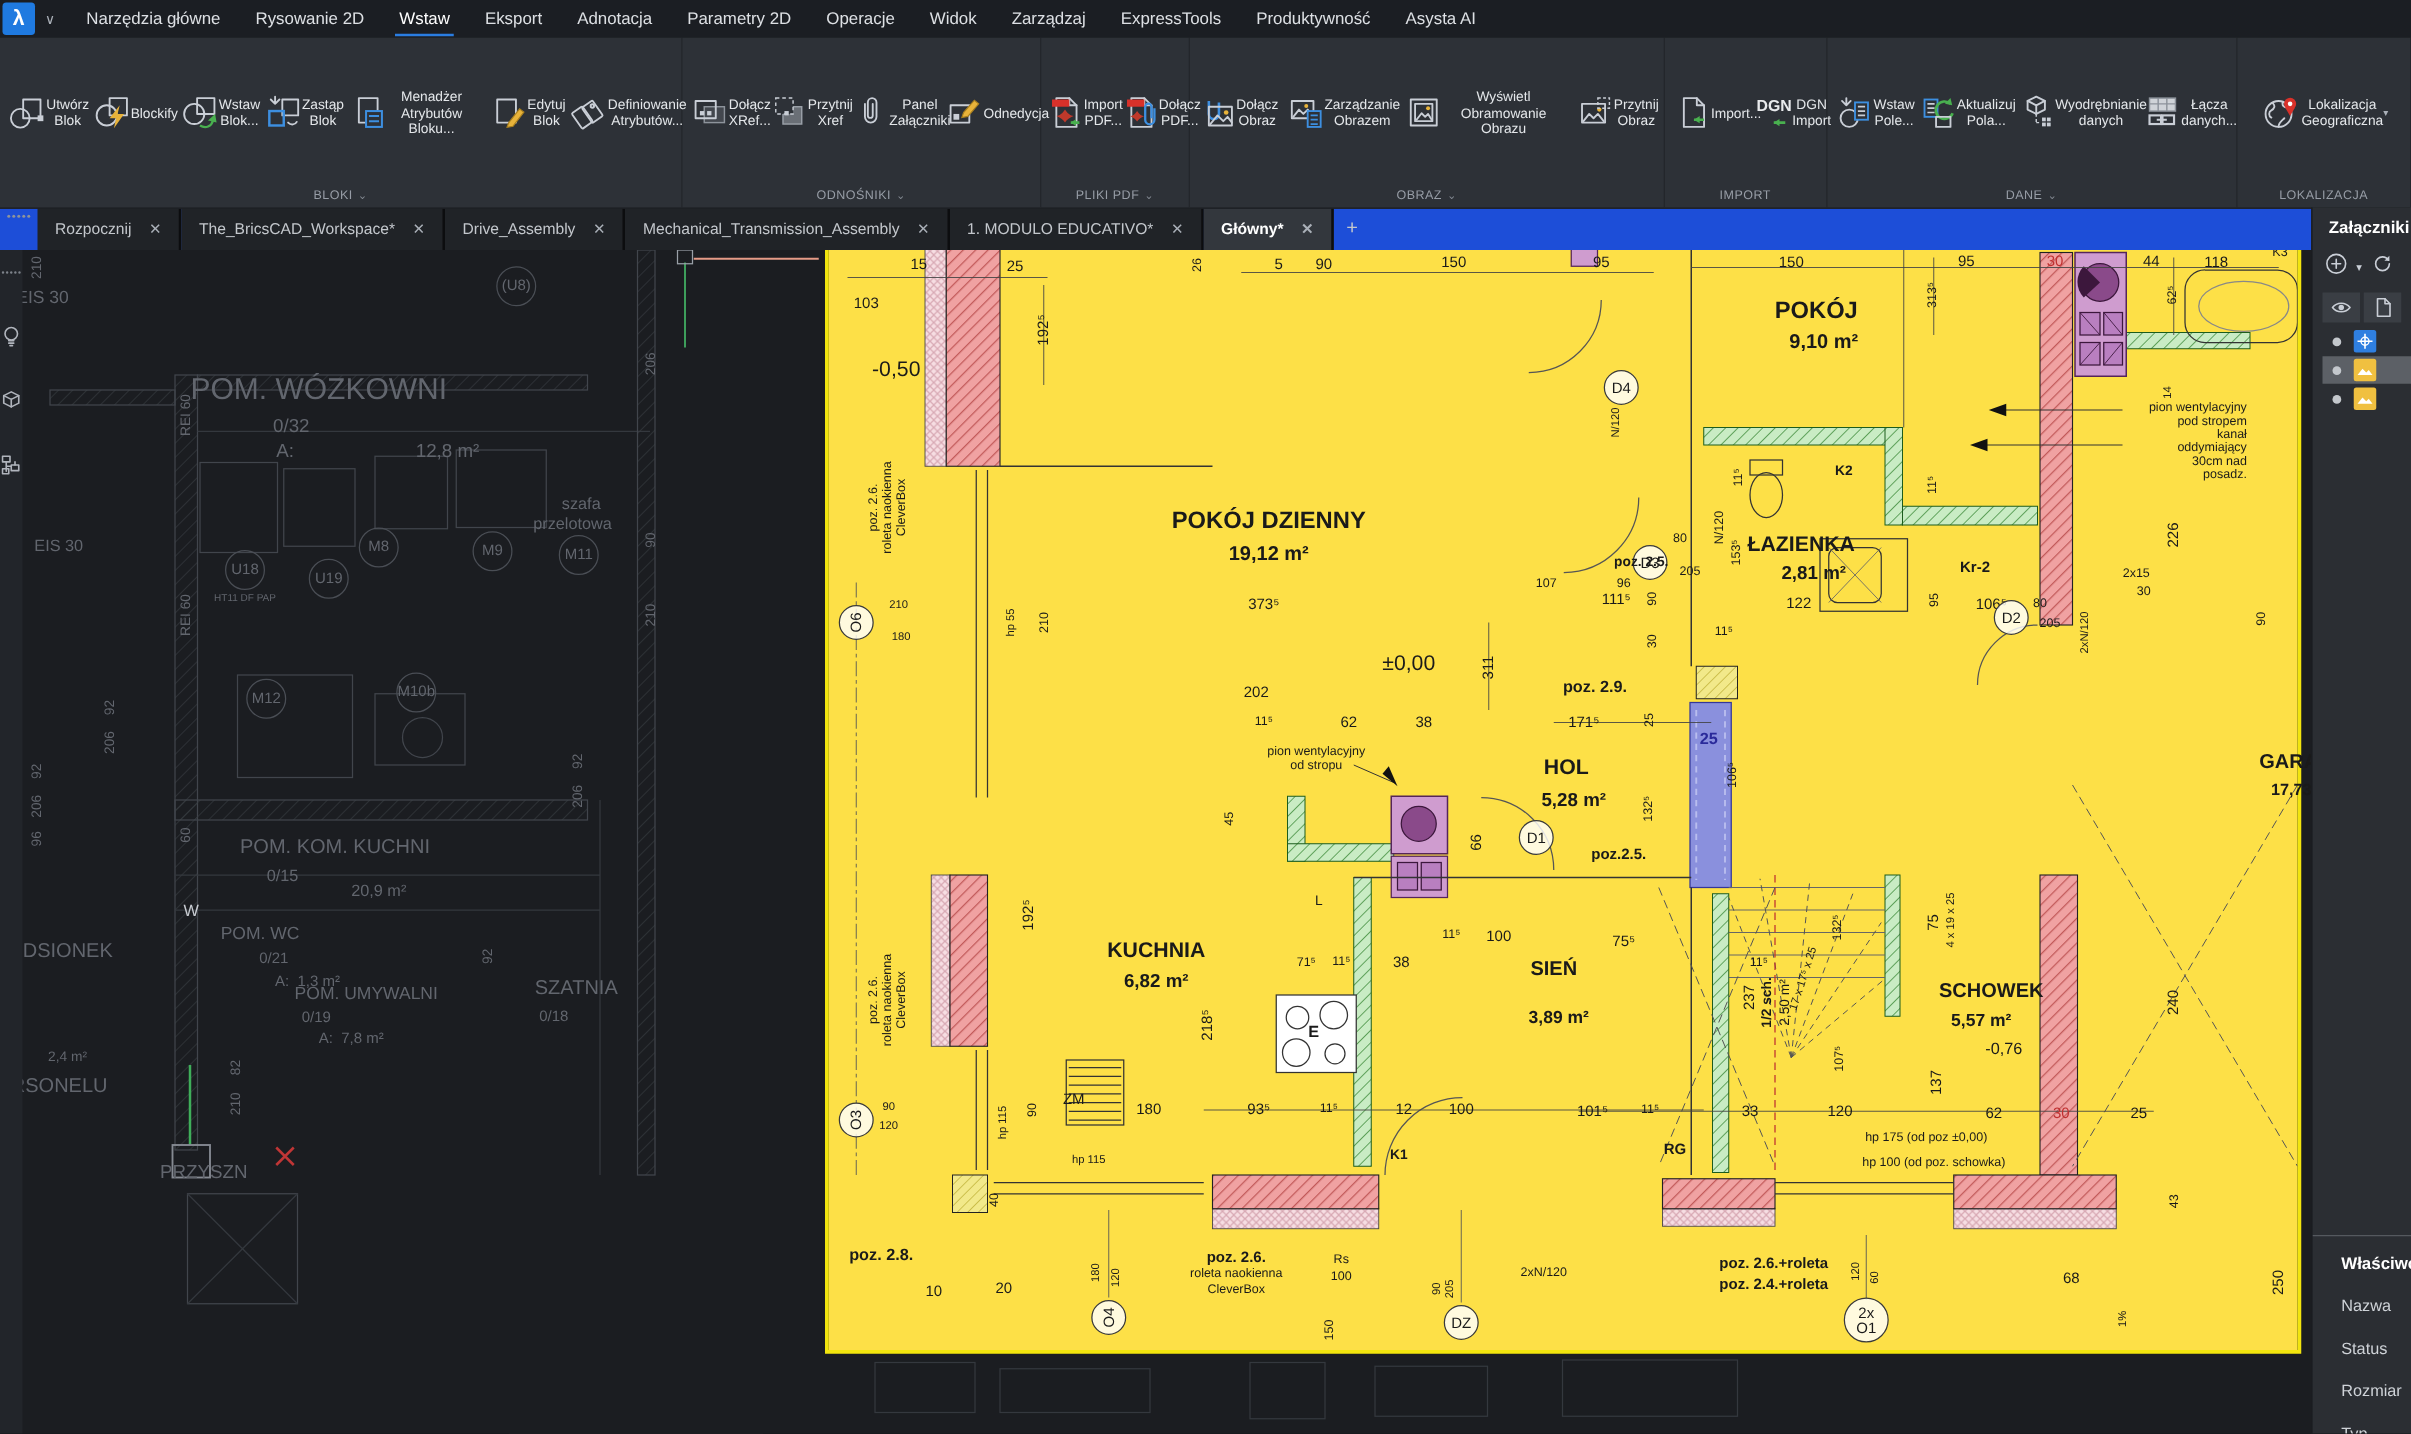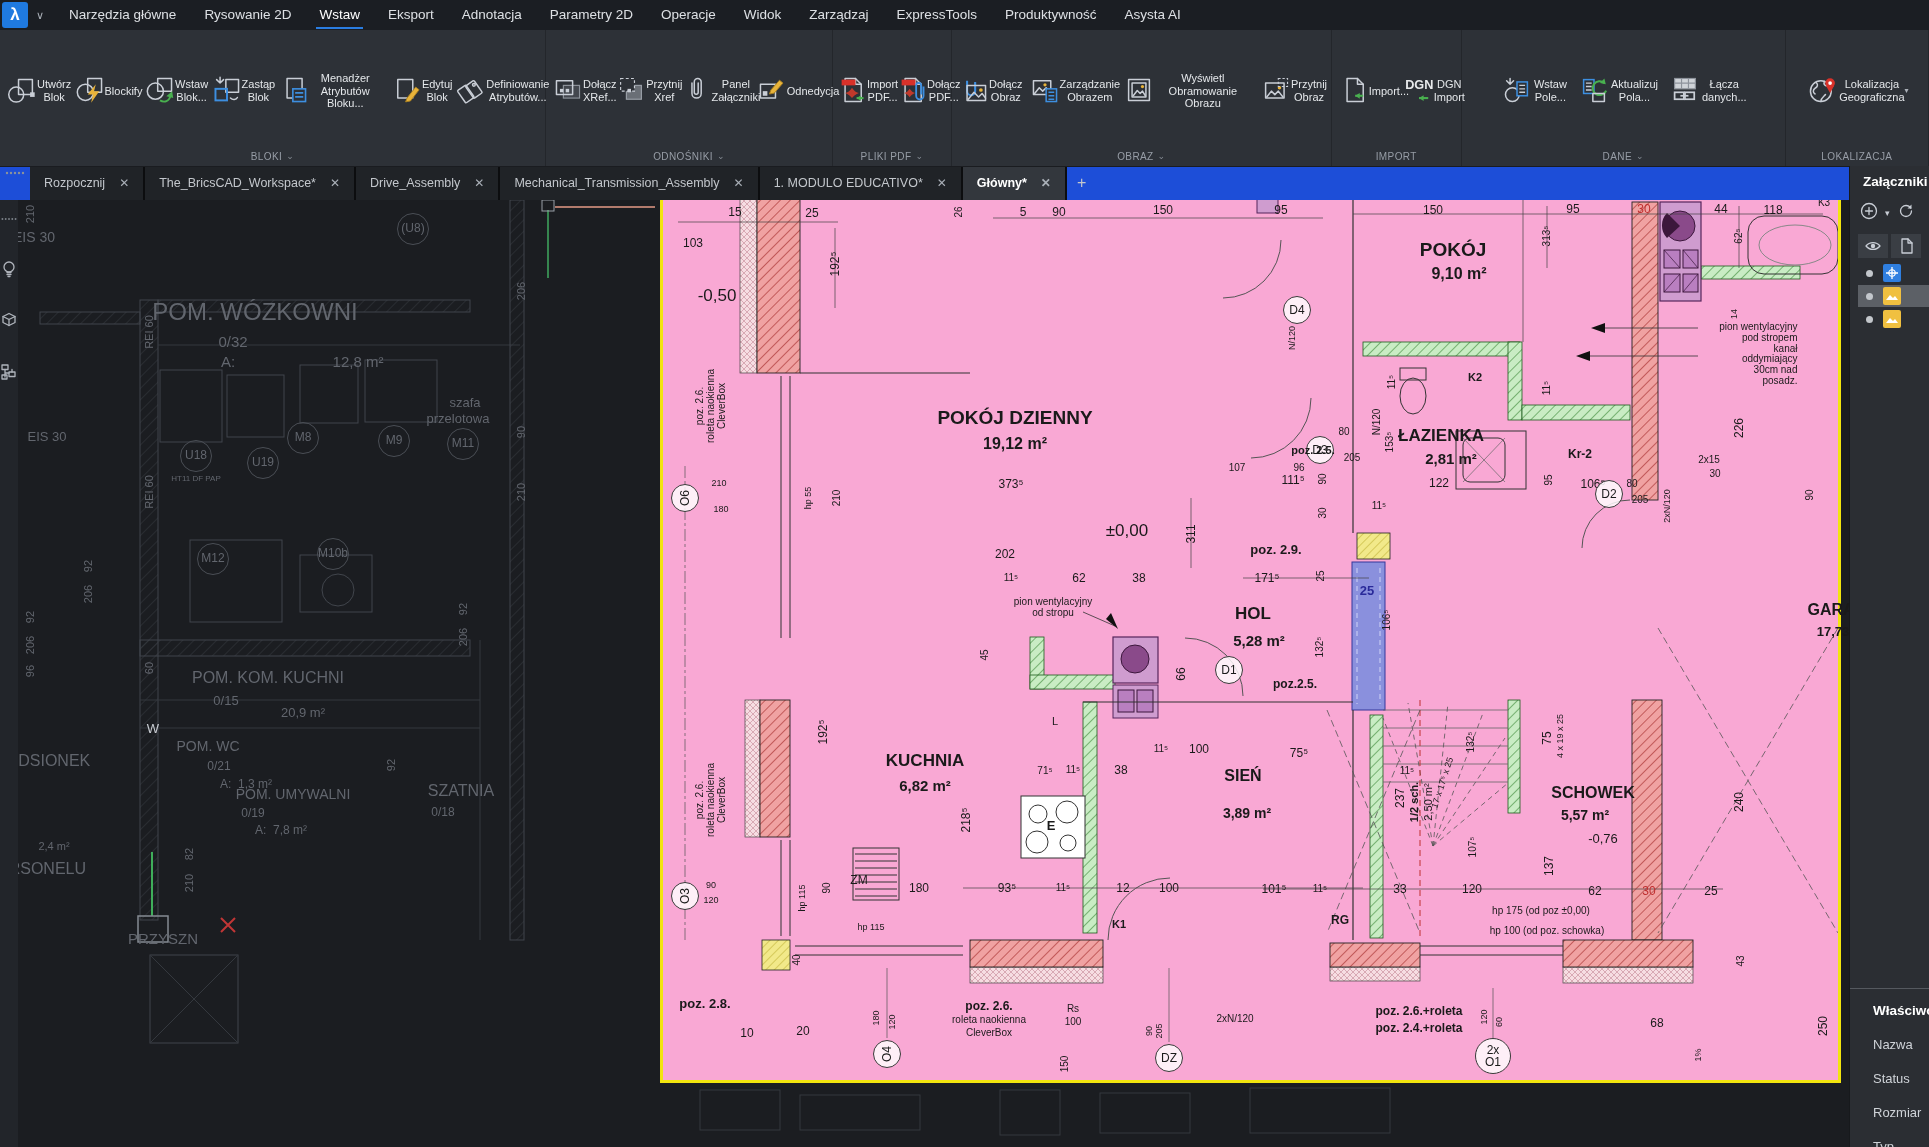--- a/index.html
+++ b/index.html
@@ -40,21 +40,21 @@
   
   #main{position:absolute;left:0;top:200px;width:1929px;height:947px;background:#1b1d21;overflow:hidden;}
   #leftstrip{position:absolute;left:0;top:0;width:18px;height:947px;background:#22252a;z-index:5;
              display:flex;flex-direction:column;align-items:center;gap:34px;padding-top:8px;}
   .lsic{width:16px;height:18px;opacity:.85;}
   #caddecor{position:absolute;left:0;top:0;z-index:1;}
   .cl{position:absolute;transform:translate(-50%,-50%);color:#62666e;white-space:pre;z-index:2;line-height:1.1;}
   .cl.circ{border:1px solid #4a4e55;border-radius:50%;width:30px;height:30px;display:flex;align-items:center;
            justify-content:center;background:transparent;}
   
-  #plan{position:absolute;left:663px;top:-2px;width:1175px;height:882px;background:#f9a8d4;z-index:10;
+  #plan{position:absolute;left:663px;top:-2px;width:1175px;height:882px;background:#fde047;z-index:10;
         outline:3px solid #f2e50e;}
   #plansvg{position:absolute;left:0;top:0;}
   .pl{position:absolute;transform:translate(-50%,-50%);color:#1a1a1a;white-space:pre-line;text-align:center;
       line-height:1.08;z-index:12;font-family:"Liberation Sans",sans-serif;}
   .pl.circle{border:1.3px solid #3a3a3a;border-radius:50%;width:26px;height:26px;display:flex;align-items:center;
              justify-content:center;background:rgba(255,255,255,.82);line-height:1;}
   .pl.circle.big{width:34px;height:34px;}
   
   #rightpanel{position:absolute;left:1849px;top:166px;width:80px;height:981px;background:#2b2e33;
               border-left:1px solid #17191c;z-index:40;overflow:hidden;}
@@ -370,20 +370,35 @@
               <svg width="30" height="30" viewBox="0 0 26 26" xmlns="http://www.w3.org/2000/svg">
                 <rect x="4" y="4" width="9" height="12" fill="#2d3137" stroke="#3d8fe0" stroke-width="1.3"></rect>
                 <path d="M6 7h5M6 10h5M6 13h5" stroke="#c9ced6" stroke-width="1.2"></path>
                 <path d="M22 7a6 6 0 1 0 1.5 6.5" fill="none" stroke="#49b04f" stroke-width="1.8"></path>
                 <path d="M22 3l1.2 5-5-1z" fill="#49b04f" stroke="none"></path>
                 <rect x="12" y="16" width="10" height="7" class="st"></rect>
               </svg>
             </div>
             <div class="rlb">Aktualizuj
 Pola...</div>
+          </div>
+          <div class="rbtn">
+            <div class="ric">
+              <svg width="30" height="30" viewBox="0 0 26 26" xmlns="http://www.w3.org/2000/svg">
+                <path d="M13 2l6 3v6l-6 3-6-3V5z" class="st"></path>
+                <path d="M7 5l6 3 6-3M13 8v6" class="st"></path>
+                <path d="M13 14v6M13 20h3" stroke="#c9ced6" stroke-dasharray="2 1.5" fill="none"></path>
+                <rect x="17" y="16.5" width="2.6" height="2.6" fill="#c9ced6"></rect>
+                <rect x="20.4" y="16.5" width="2.6" height="2.6" fill="#c9ced6"></rect>
+                <rect x="17" y="20" width="2.6" height="2.6" fill="#c9ced6"></rect>
+                <rect x="20.4" y="20" width="2.6" height="2.6" fill="#c9ced6"></rect>
+              </svg>
+            </div>
+            <div class="rlb">Wyodrębnianie
+danych</div>
           </div>
           <div class="rbtn">
             <div class="ric">
               <svg width="30" height="30" viewBox="0 0 26 26" xmlns="http://www.w3.org/2000/svg">
                 <rect x="4" y="3" width="18" height="9" fill="#cfd3d8" stroke="#8d939b"></rect>
                 <path d="M10 3v9M16 3v9M4 7h18" stroke="#8d939b"></path>
                 <rect x="4" y="15" width="8" height="6" fill="none" stroke="#c9ced6" stroke-width="1.5"></rect>
                 <rect x="13" y="15" width="8" height="6" fill="none" stroke="#c9ced6" stroke-width="1.5"></rect>
                 <path d="M9 18h7" stroke="#c9ced6" stroke-width="1.5"></path>
               </svg>

